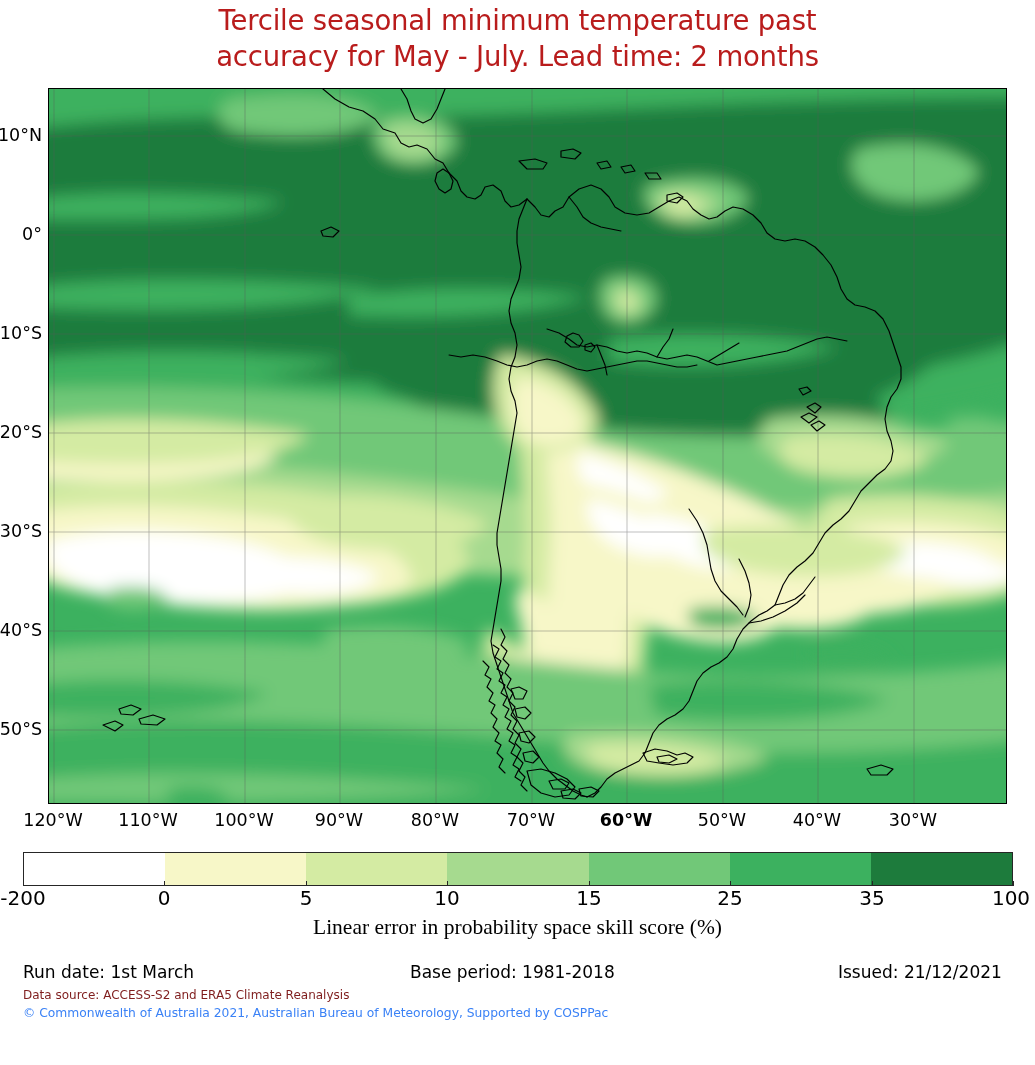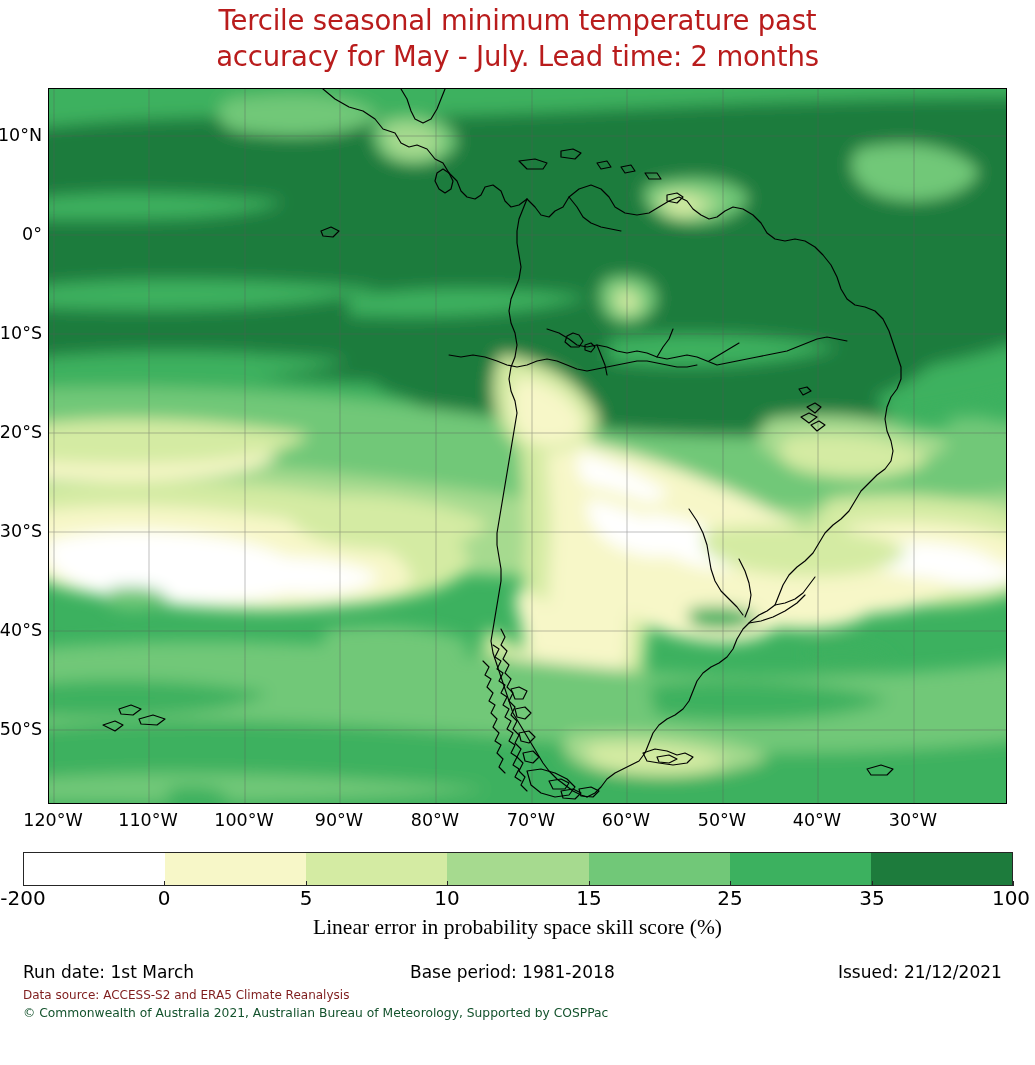--- a/index.html
+++ b/index.html
@@ -101,21 +101,21 @@
   }
   .f-run   { position: absolute; left: 23px;  font-size: 17px; color: #000; white-space: nowrap; }
   .f-base  { position: absolute; left: 410px; font-size: 17px; color: #000; white-space: nowrap; }
   .f-issue { position: absolute; left: 838px; font-size: 17px; color: #000; white-space: nowrap; }
   #f-source {
     position: absolute; left: 23px; top: 988px;
     font-size: 12px; color: #7f1d1d; white-space: nowrap;
   }
   #f-copy {
     position: absolute; left: 23px; top: 1006px;
-    font-size: 12.3px; color: #14532d; white-space: nowrap;
+    font-size: 12.3px; color: #3b82f6; white-space: nowrap;
   }
 </style>
 </head>
 <body>
 
 <div id="title">Tercile seasonal minimum temperature past
 accuracy for May - July. Lead time: 2 months</div>
 
 <div id="plot">
   <svg id="mapsvg" width="957" height="714" viewBox="0 0 957 714">
@@ -375,21 +375,21 @@
     </g>
   </svg>
 </div>
 
 <div class="xtick" style="left:53px;">120°W</div>
 <div class="xtick" style="left:148px;">110°W</div>
 <div class="xtick" style="left:244px;">100°W</div>
 <div class="xtick" style="left:339px;">90°W</div>
 <div class="xtick" style="left:435px;">80°W</div>
 <div class="xtick" style="left:531px;">70°W</div>
-<div class="xtick" style="left:626px;">60°W</div>
+<div class="xtick" style="left:626px;font-weight:bold;">60°W</div>
 <div class="xtick" style="left:722px;">50°W</div>
 <div class="xtick" style="left:817px;">40°W</div>
 <div class="xtick" style="left:913px;">30°W</div>
 
 <div class="ytick" style="top:135px;">10°N</div>
 <div class="ytick" style="top:234px;">0°</div>
 <div class="ytick" style="top:333px;">10°S</div>
 <div class="ytick" style="top:432px;">20°S</div>
 <div class="ytick" style="top:531px;">30°S</div>
 <div class="ytick" style="top:630px;">40°S</div>

